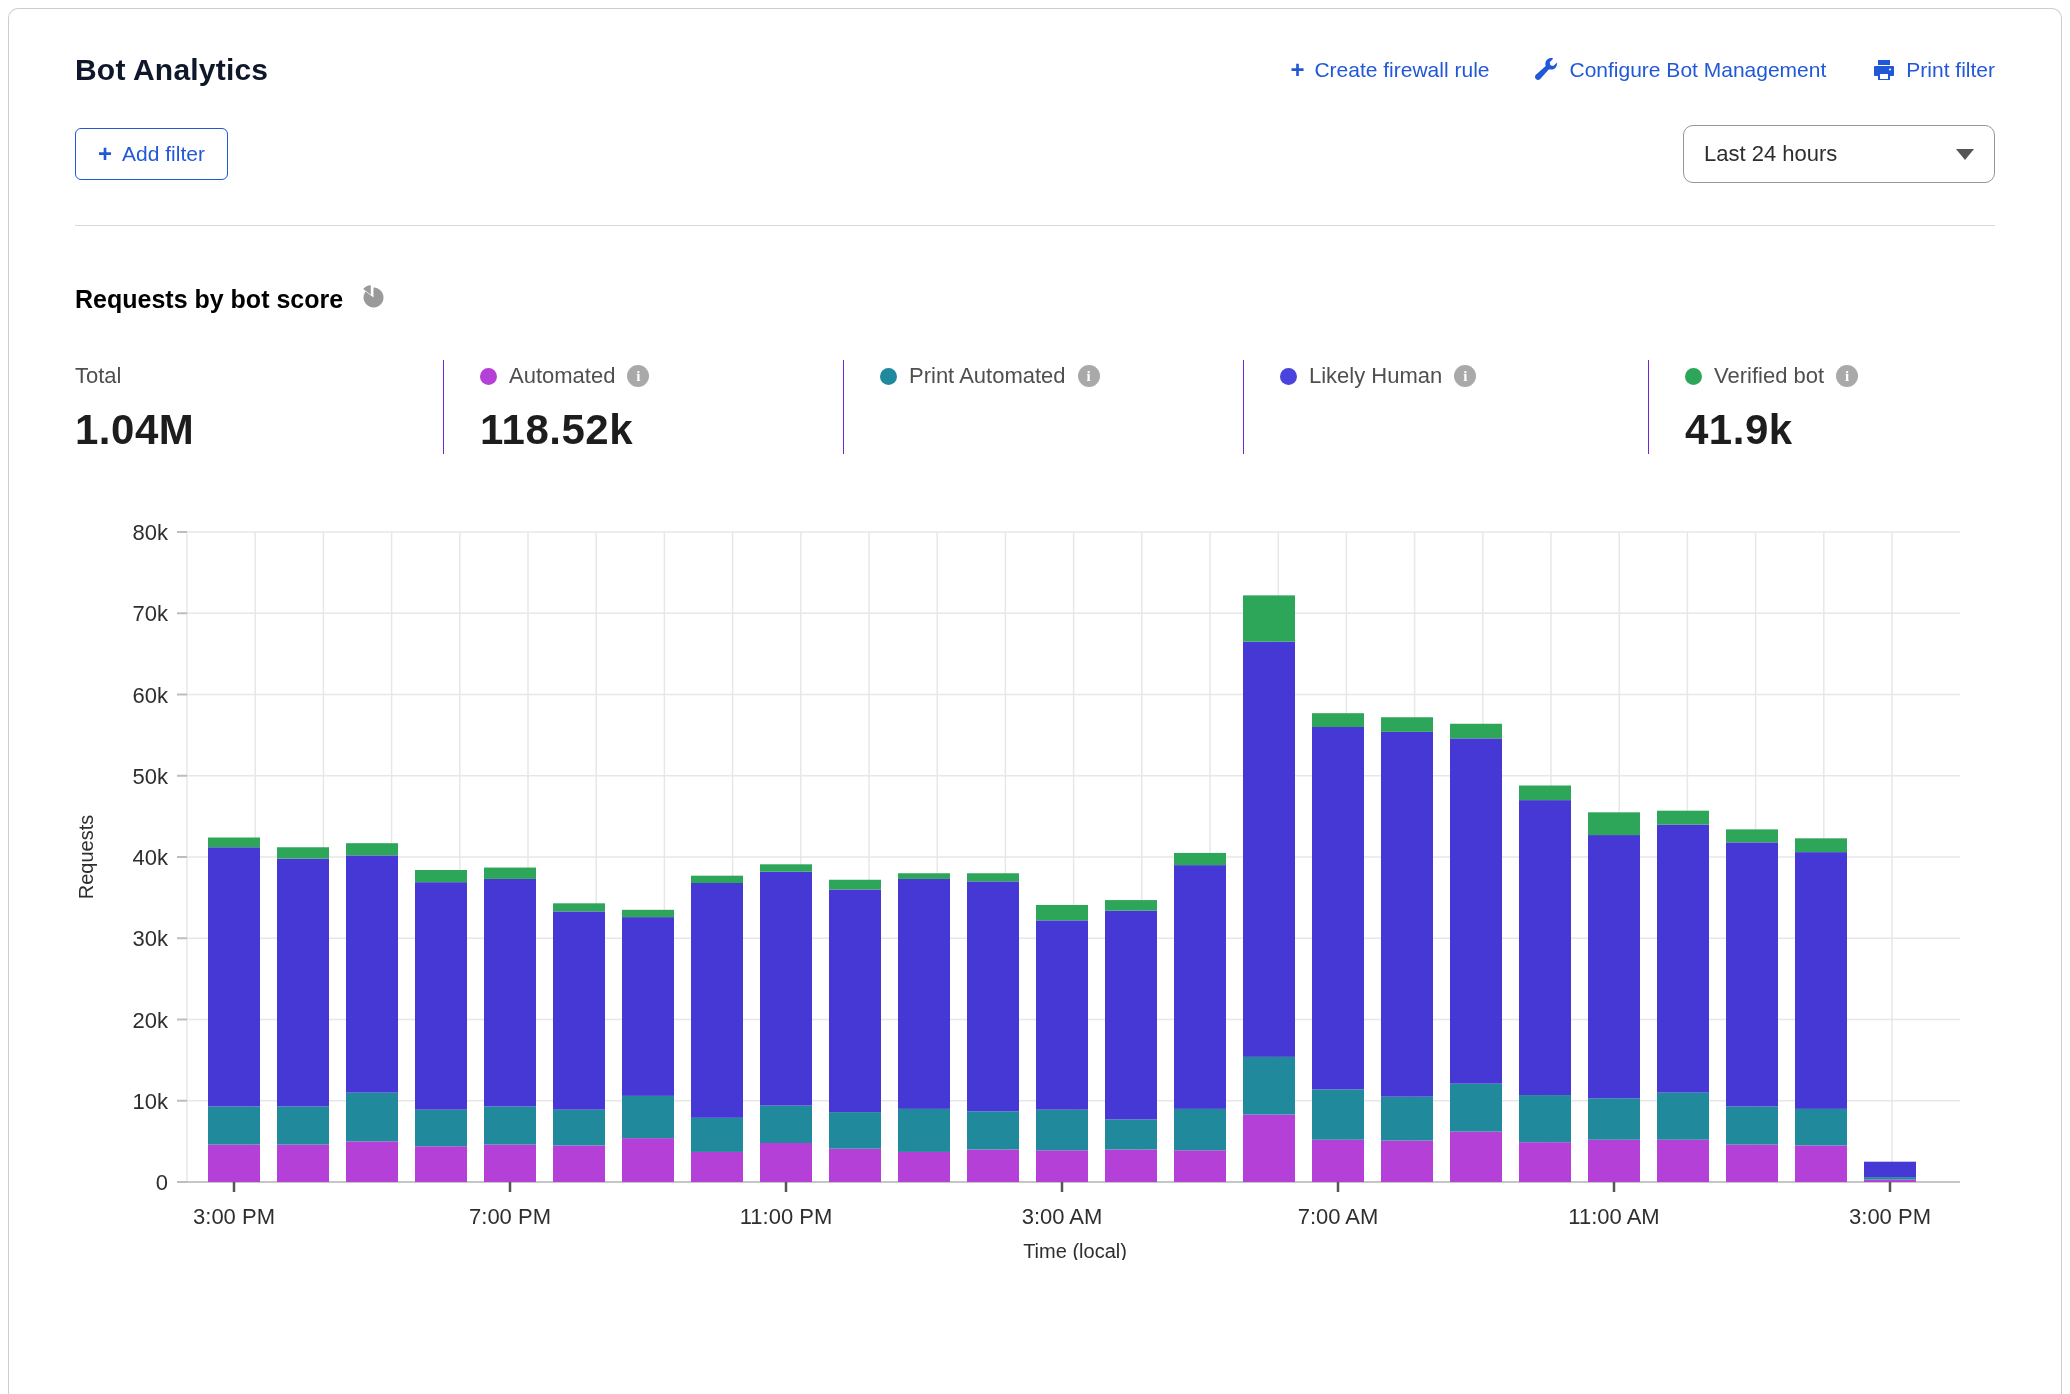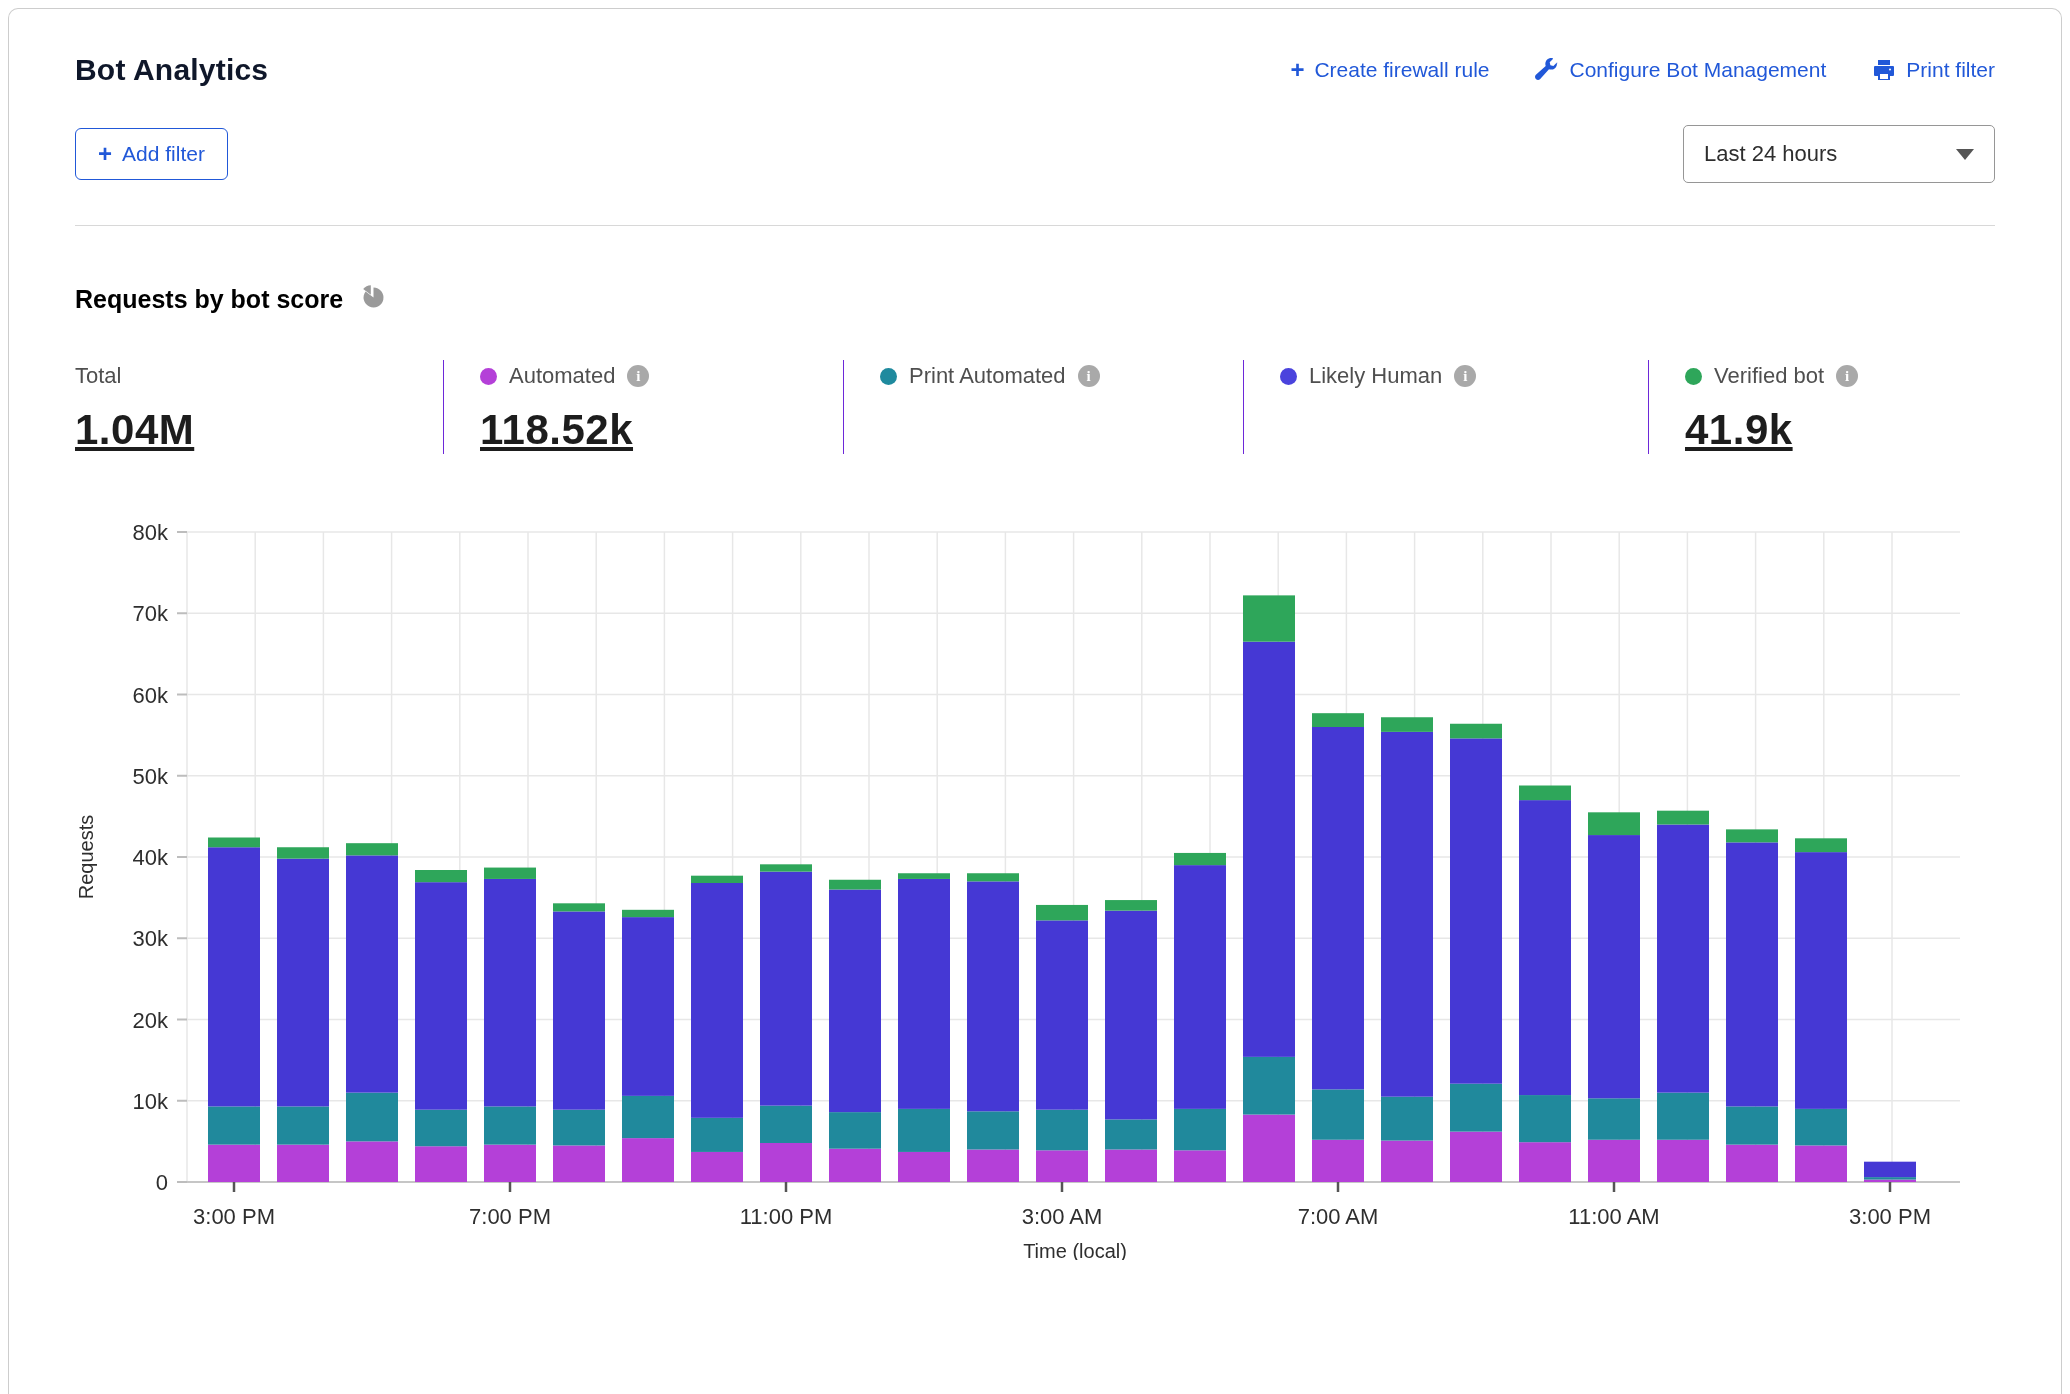--- a/index.html
+++ b/index.html
@@ -30,21 +30,21 @@
   .filter-row { display: flex; justify-content: space-between; align-items: center; margin-top: 38px; }
   .add-filter-btn {
     display: inline-flex; align-items: center; gap: 10px;
     border: 1px solid #2158d8; border-radius: 6px; background: #fff;
     color: #2158d8; font-size: 21px; padding: 13px 22px; cursor: pointer;
     font-family: "Liberation Sans", sans-serif;
   }
   .add-filter-btn .plus-glyph { font-size: 24px; font-weight: bold; line-height: 1; }
   .time-select {
     width: 312px; padding: 15px 20px;
-    border: 1px solid #969696; border-radius: 5px; background: #fff;
+    border: 1px solid #969696; border-radius: 10px; background: #fff;
     display: flex; justify-content: space-between; align-items: center;
     font-size: 22px; color: #2e2e2e; cursor: pointer;
   }
   .caret-down {
     width: 0; height: 0; border-left: 9px solid transparent; border-right: 9px solid transparent;
     border-top: 11px solid #555; margin-left: 14px;
   }
 
   .divider { border-top: 1px solid #d8d8d8; margin-top: 42px; }
 
@@ -61,21 +61,21 @@
   .stat-col-1 { width: 400px; }
   .stat-col-2 { width: 400px; }
   .stat-col-3 { width: 405px; }
   .stat-label-row { display: flex; align-items: center; gap: 12px; font-size: 22px; color: #4f4f4f; height: 28px; }
   .stat-dot { width: 17px; height: 17px; border-radius: 50%; flex: none; }
   .info-icon {
     width: 22px; height: 22px; border-radius: 50%; background: #a9a9a9; flex: none;
     color: #fff; font-size: 15px; font-weight: bold; font-family: "Liberation Serif", serif;
     display: inline-flex; align-items: center; justify-content: center;
   }
-  .stat-value { font-size: 42px; font-weight: bold; color: #1d1d1d; margin-top: 16px; letter-spacing: 0.5px; text-decoration: underline; }
+  .stat-value { font-size: 42px; font-weight: bold; color: #1d1d1d; margin-top: 16px; letter-spacing: 0.5px; }
 
   
   .chart-wrap { margin-top: 58px; }
   svg text { font-family: "Liberation Sans", sans-serif; }
 </style>
 </head>
 <body>
 
 <div class="card">
 

